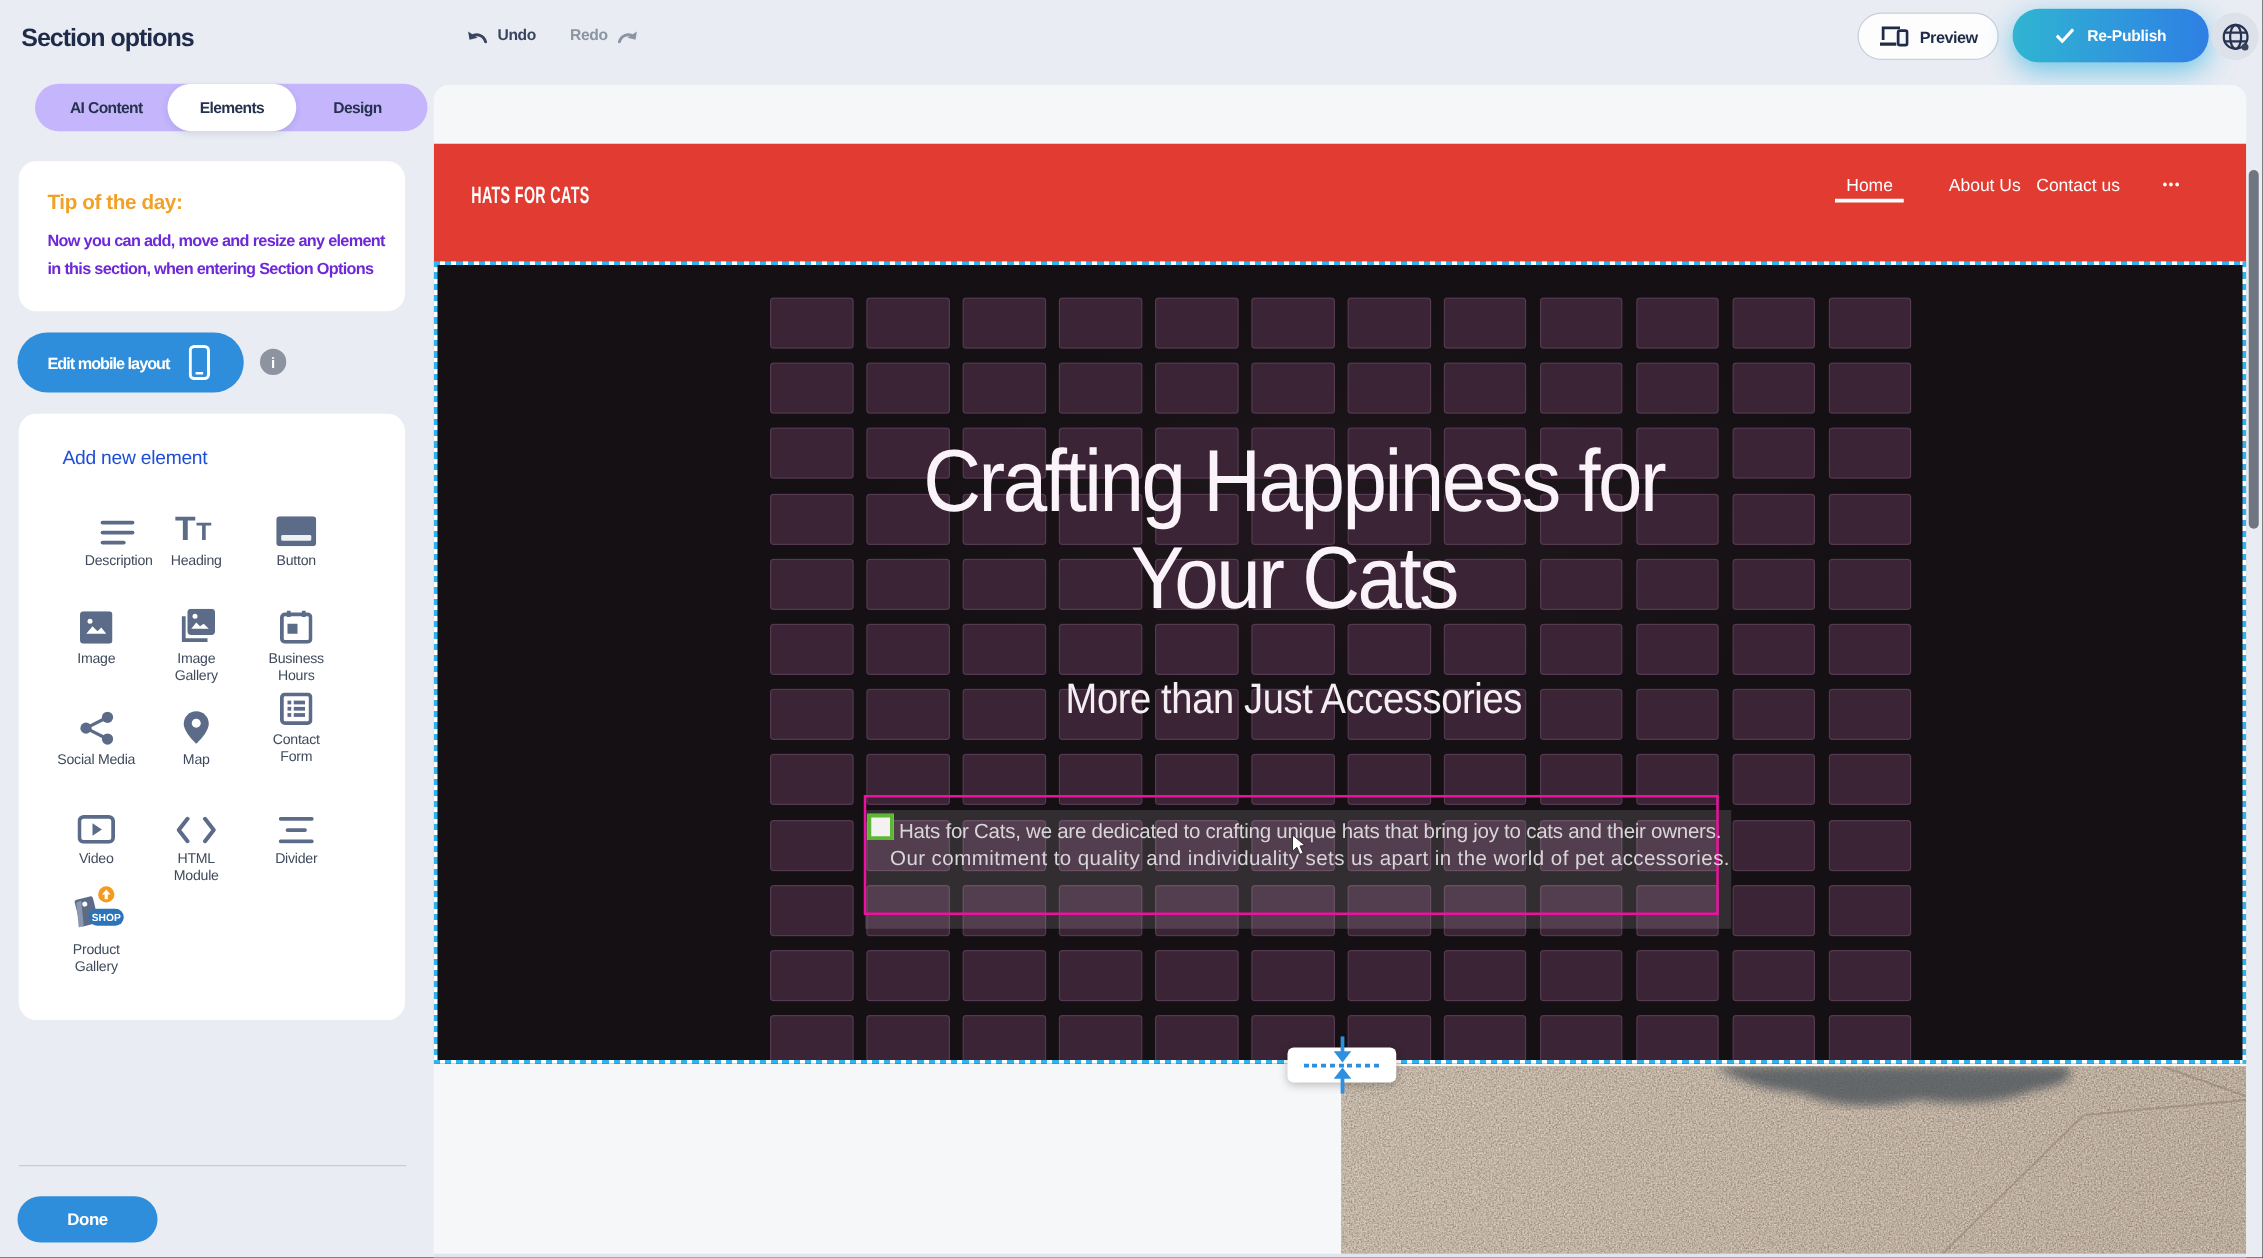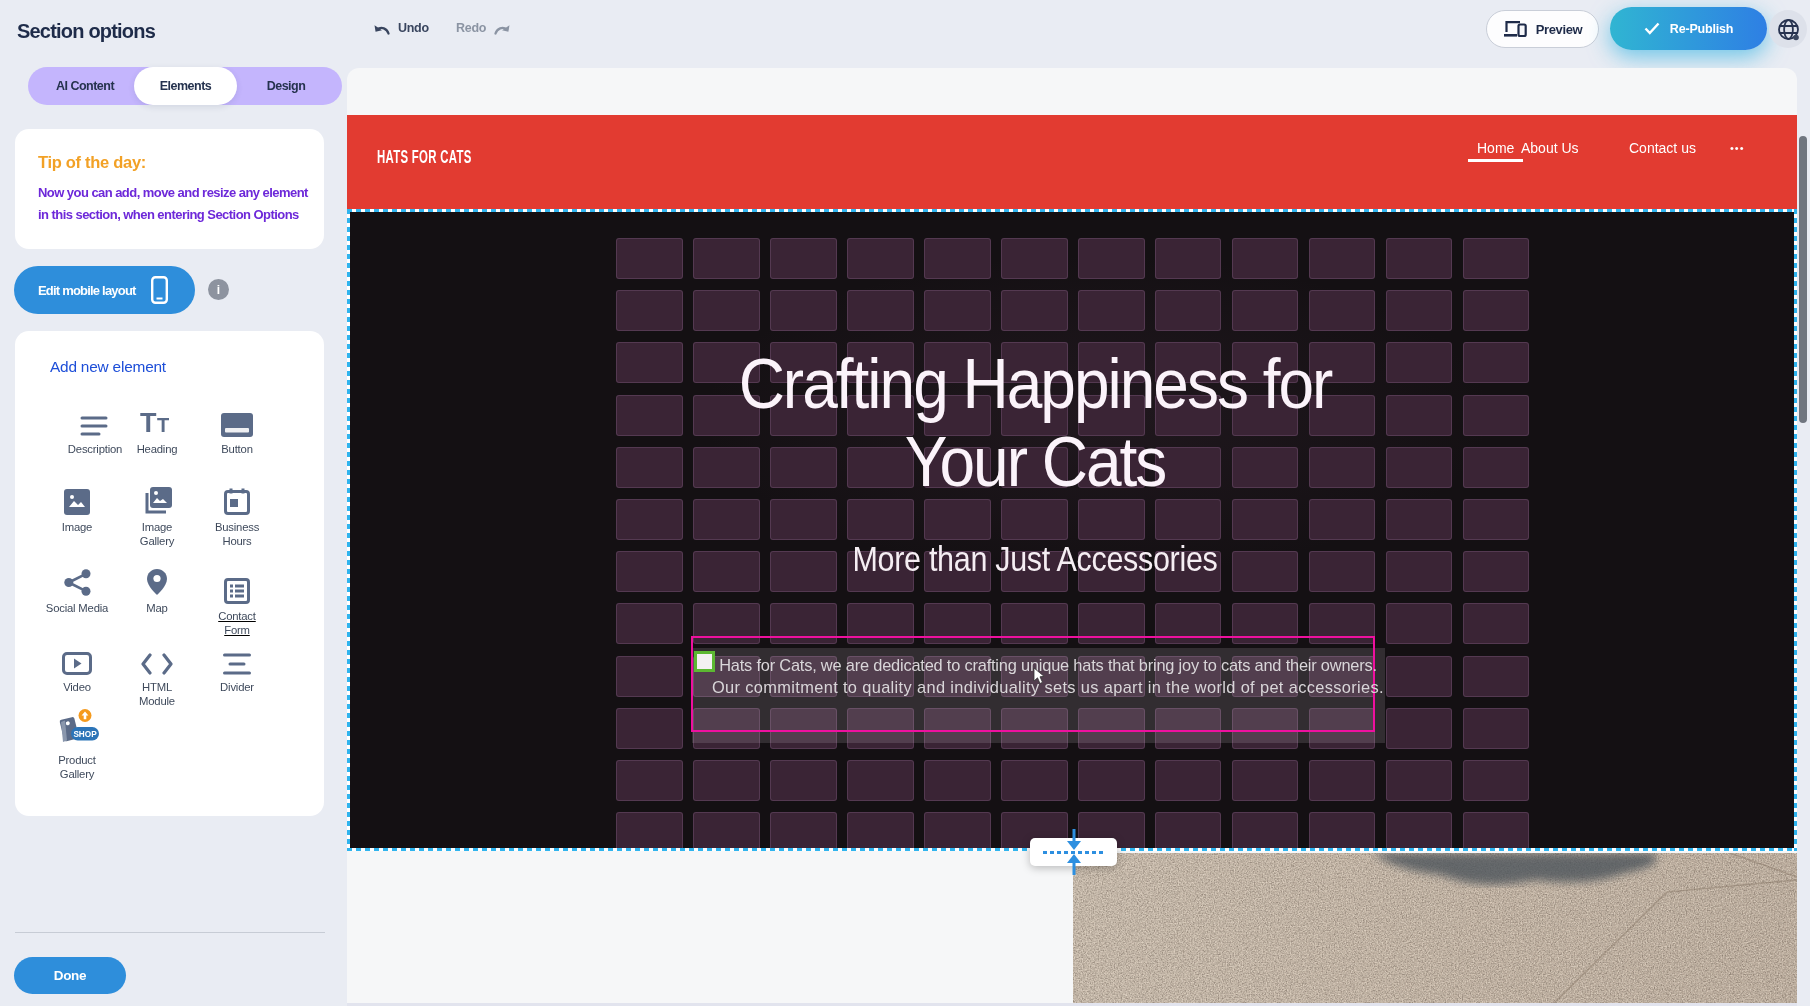--- a/index.html
+++ b/index.html
@@ -211,21 +211,21 @@
     </div>
     <div class="ecell" style="left: 102px; top: 229px;">
       <div class="ic">
         <svg width="22" height="28" viewBox="0 0 22 28">
           <path d="M11 1 C5.4 1 1 5.4 1 11 c0 7 10 16 10 16 s10-9 10-16 C21 5.4 16.6 1 11 1 z" fill="#5b6b88"></path>
           <circle cx="11" cy="10.5" r="3.6" fill="#fff"></circle>
         </svg>
       </div>
       <div class="lb">Map</div>
     </div>
-    <div class="ecell" style="left: 182px; top: 237px; text-decoration: underline;">
+    <div class="ecell" style="left: 182px; top: 213px;">
       <div class="ic">
         <svg width="26" height="26" viewBox="0 0 26 26">
           <rect x="1.5" y="1.5" width="23" height="23" rx="2.5" stroke="#5b6b88" stroke-width="3" fill="none"></rect>
           <g fill="#5b6b88">
             <rect x="6" y="6.5" width="3" height="3"></rect>
             <rect x="11" y="6.5" width="9" height="3"></rect>
             <rect x="6" y="11.5" width="3" height="3"></rect>
             <rect x="11" y="11.5" width="9" height="3"></rect>
             <rect x="6" y="16.5" width="3" height="3"></rect>
             <rect x="11" y="16.5" width="9" height="3"></rect>
@@ -282,21 +282,21 @@
   </div>
 
   <div class="abs sep"></div>
   <div class="abs btn-done">Done</div>
 
   <div class="abs canvas">
 
     <div class="redhdr">
       <div class="logo">HATS FOR CATS</div>
       <div class="nav" style="left:1130px;">Home</div>
-      <div class="nav" style="left:1174px;">About Us</div>
+      <div class="nav" style="left:1212px;">About Us</div>
       <div class="nav" style="left:1282px;">Contact us</div>
       <div class="nav" style="left:1383px; font-size:11px; letter-spacing:1px;">•••</div>
       <div class="nav-underline" style="left:1121px; top:44px; width:55px;"></div>
     </div>
 
     <div class="hero">
       <div class="herolight"></div>
       <div class="hgrid" id="hgrid">
         <div></div>
         <div></div>

